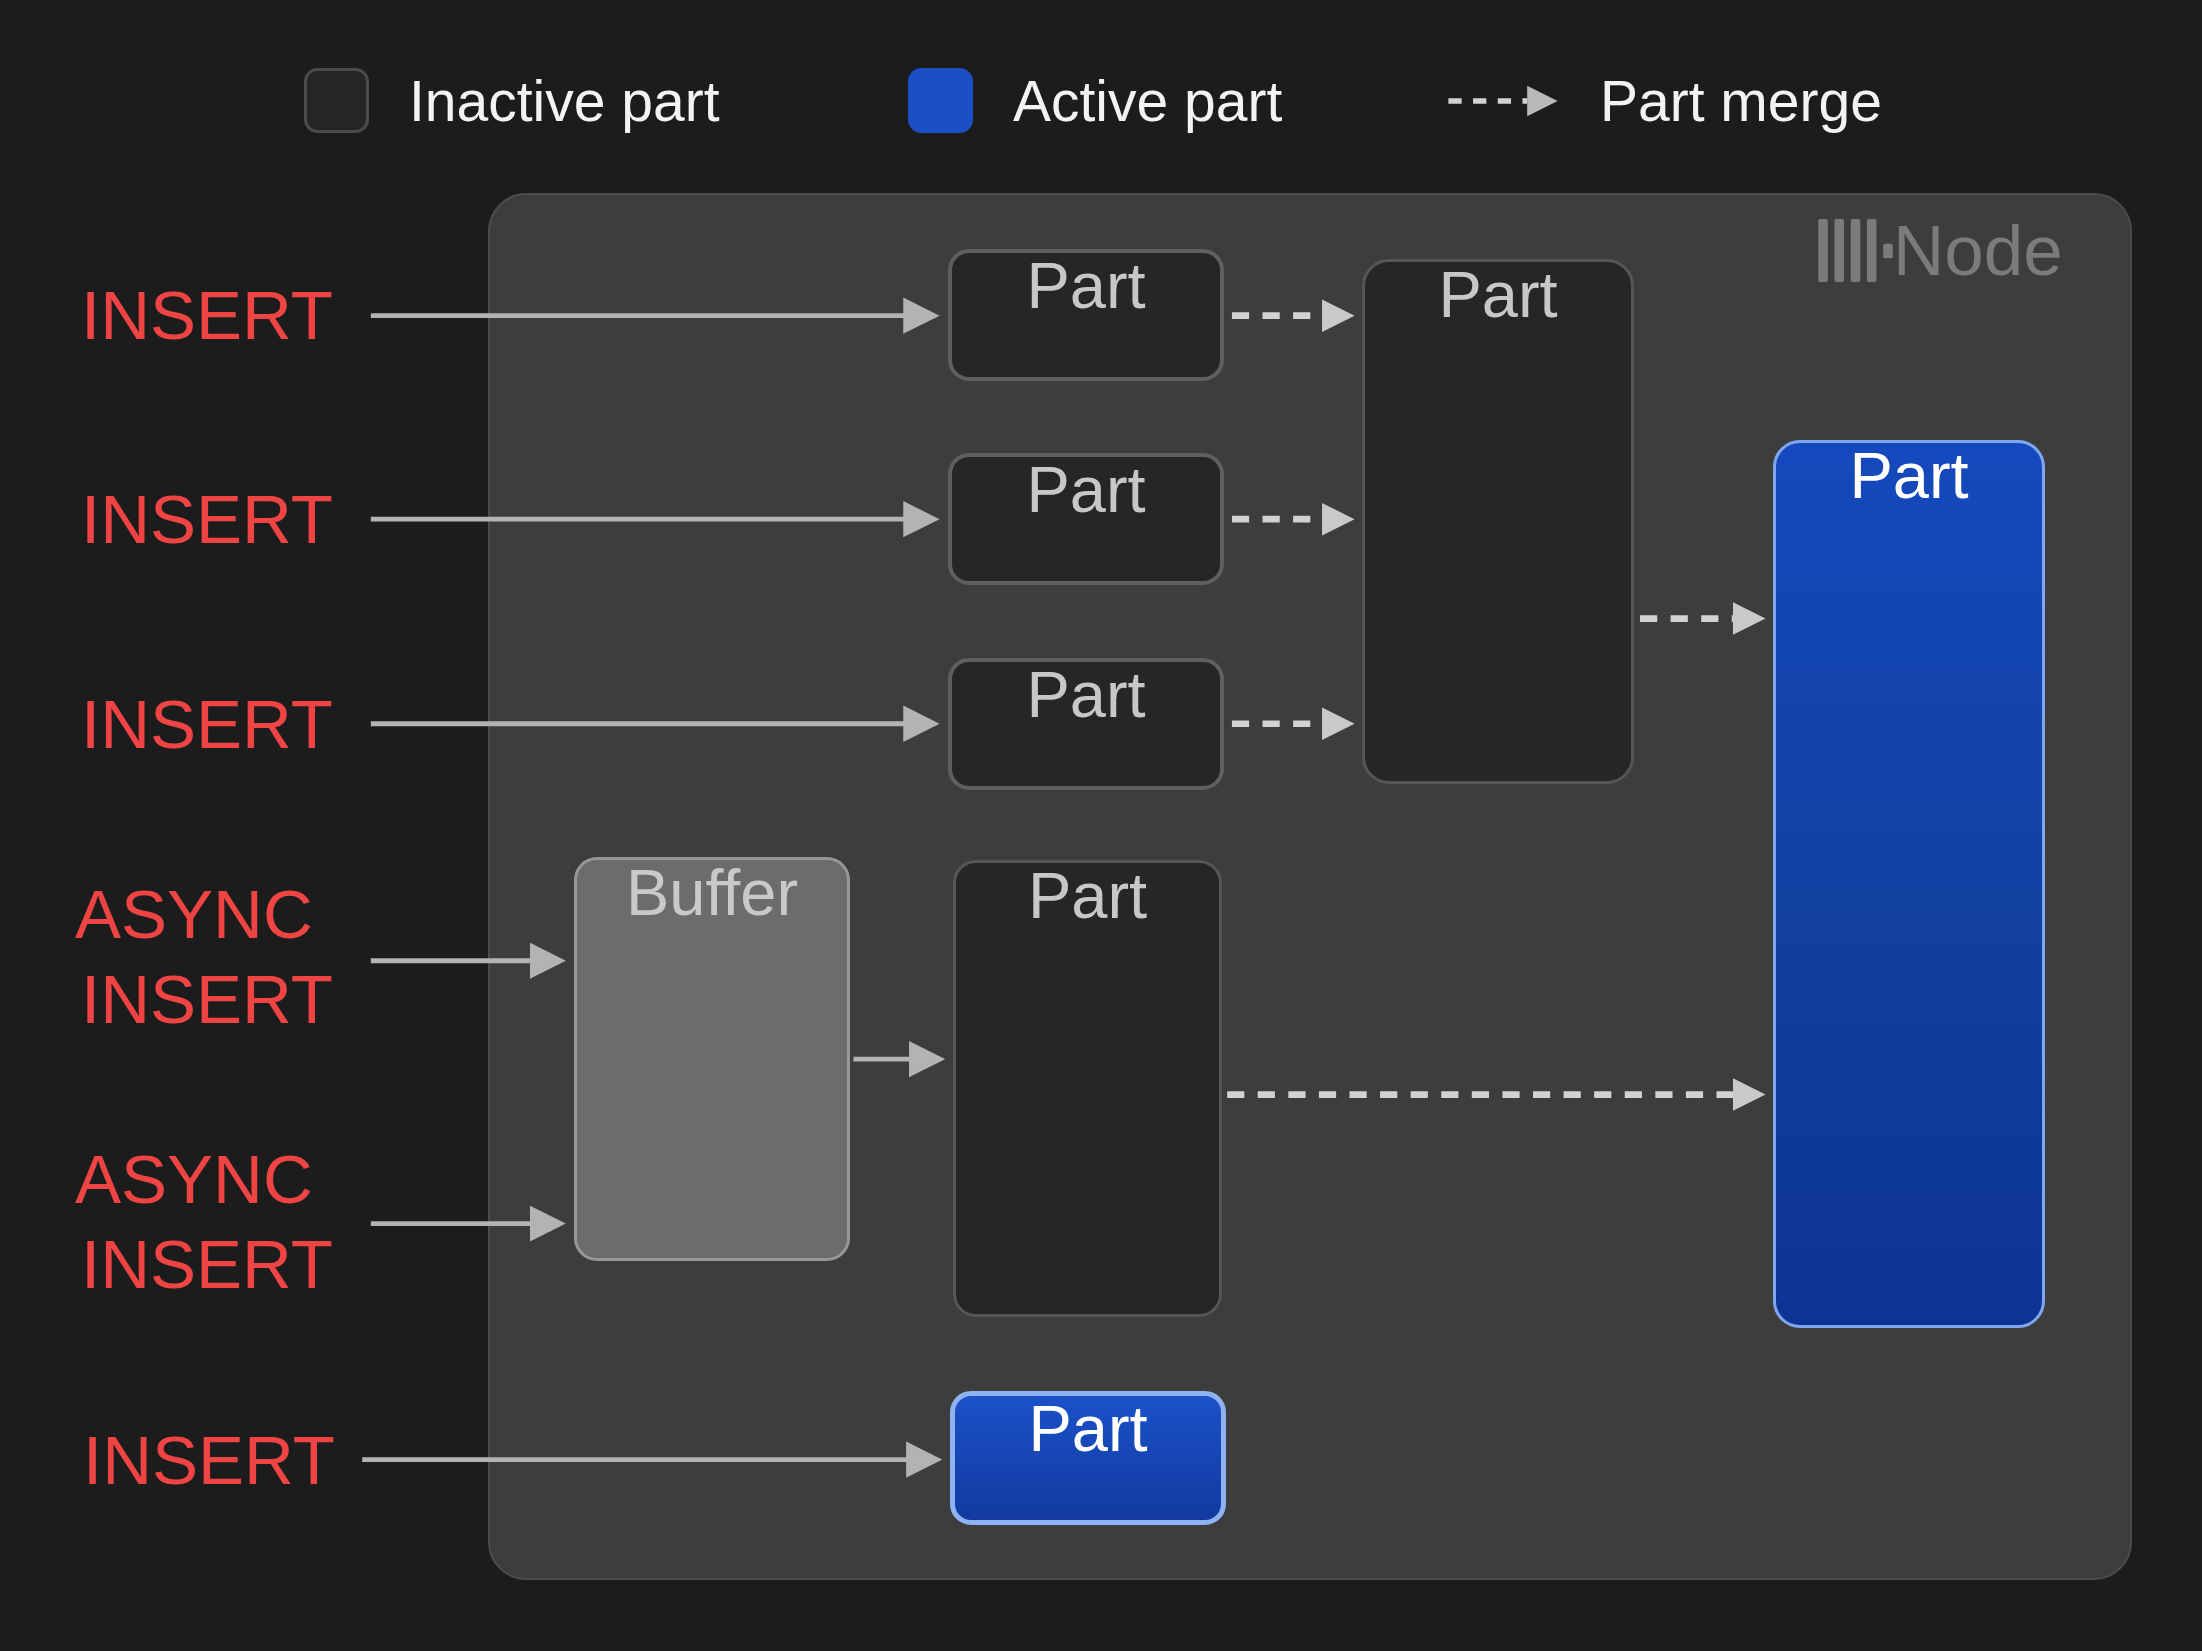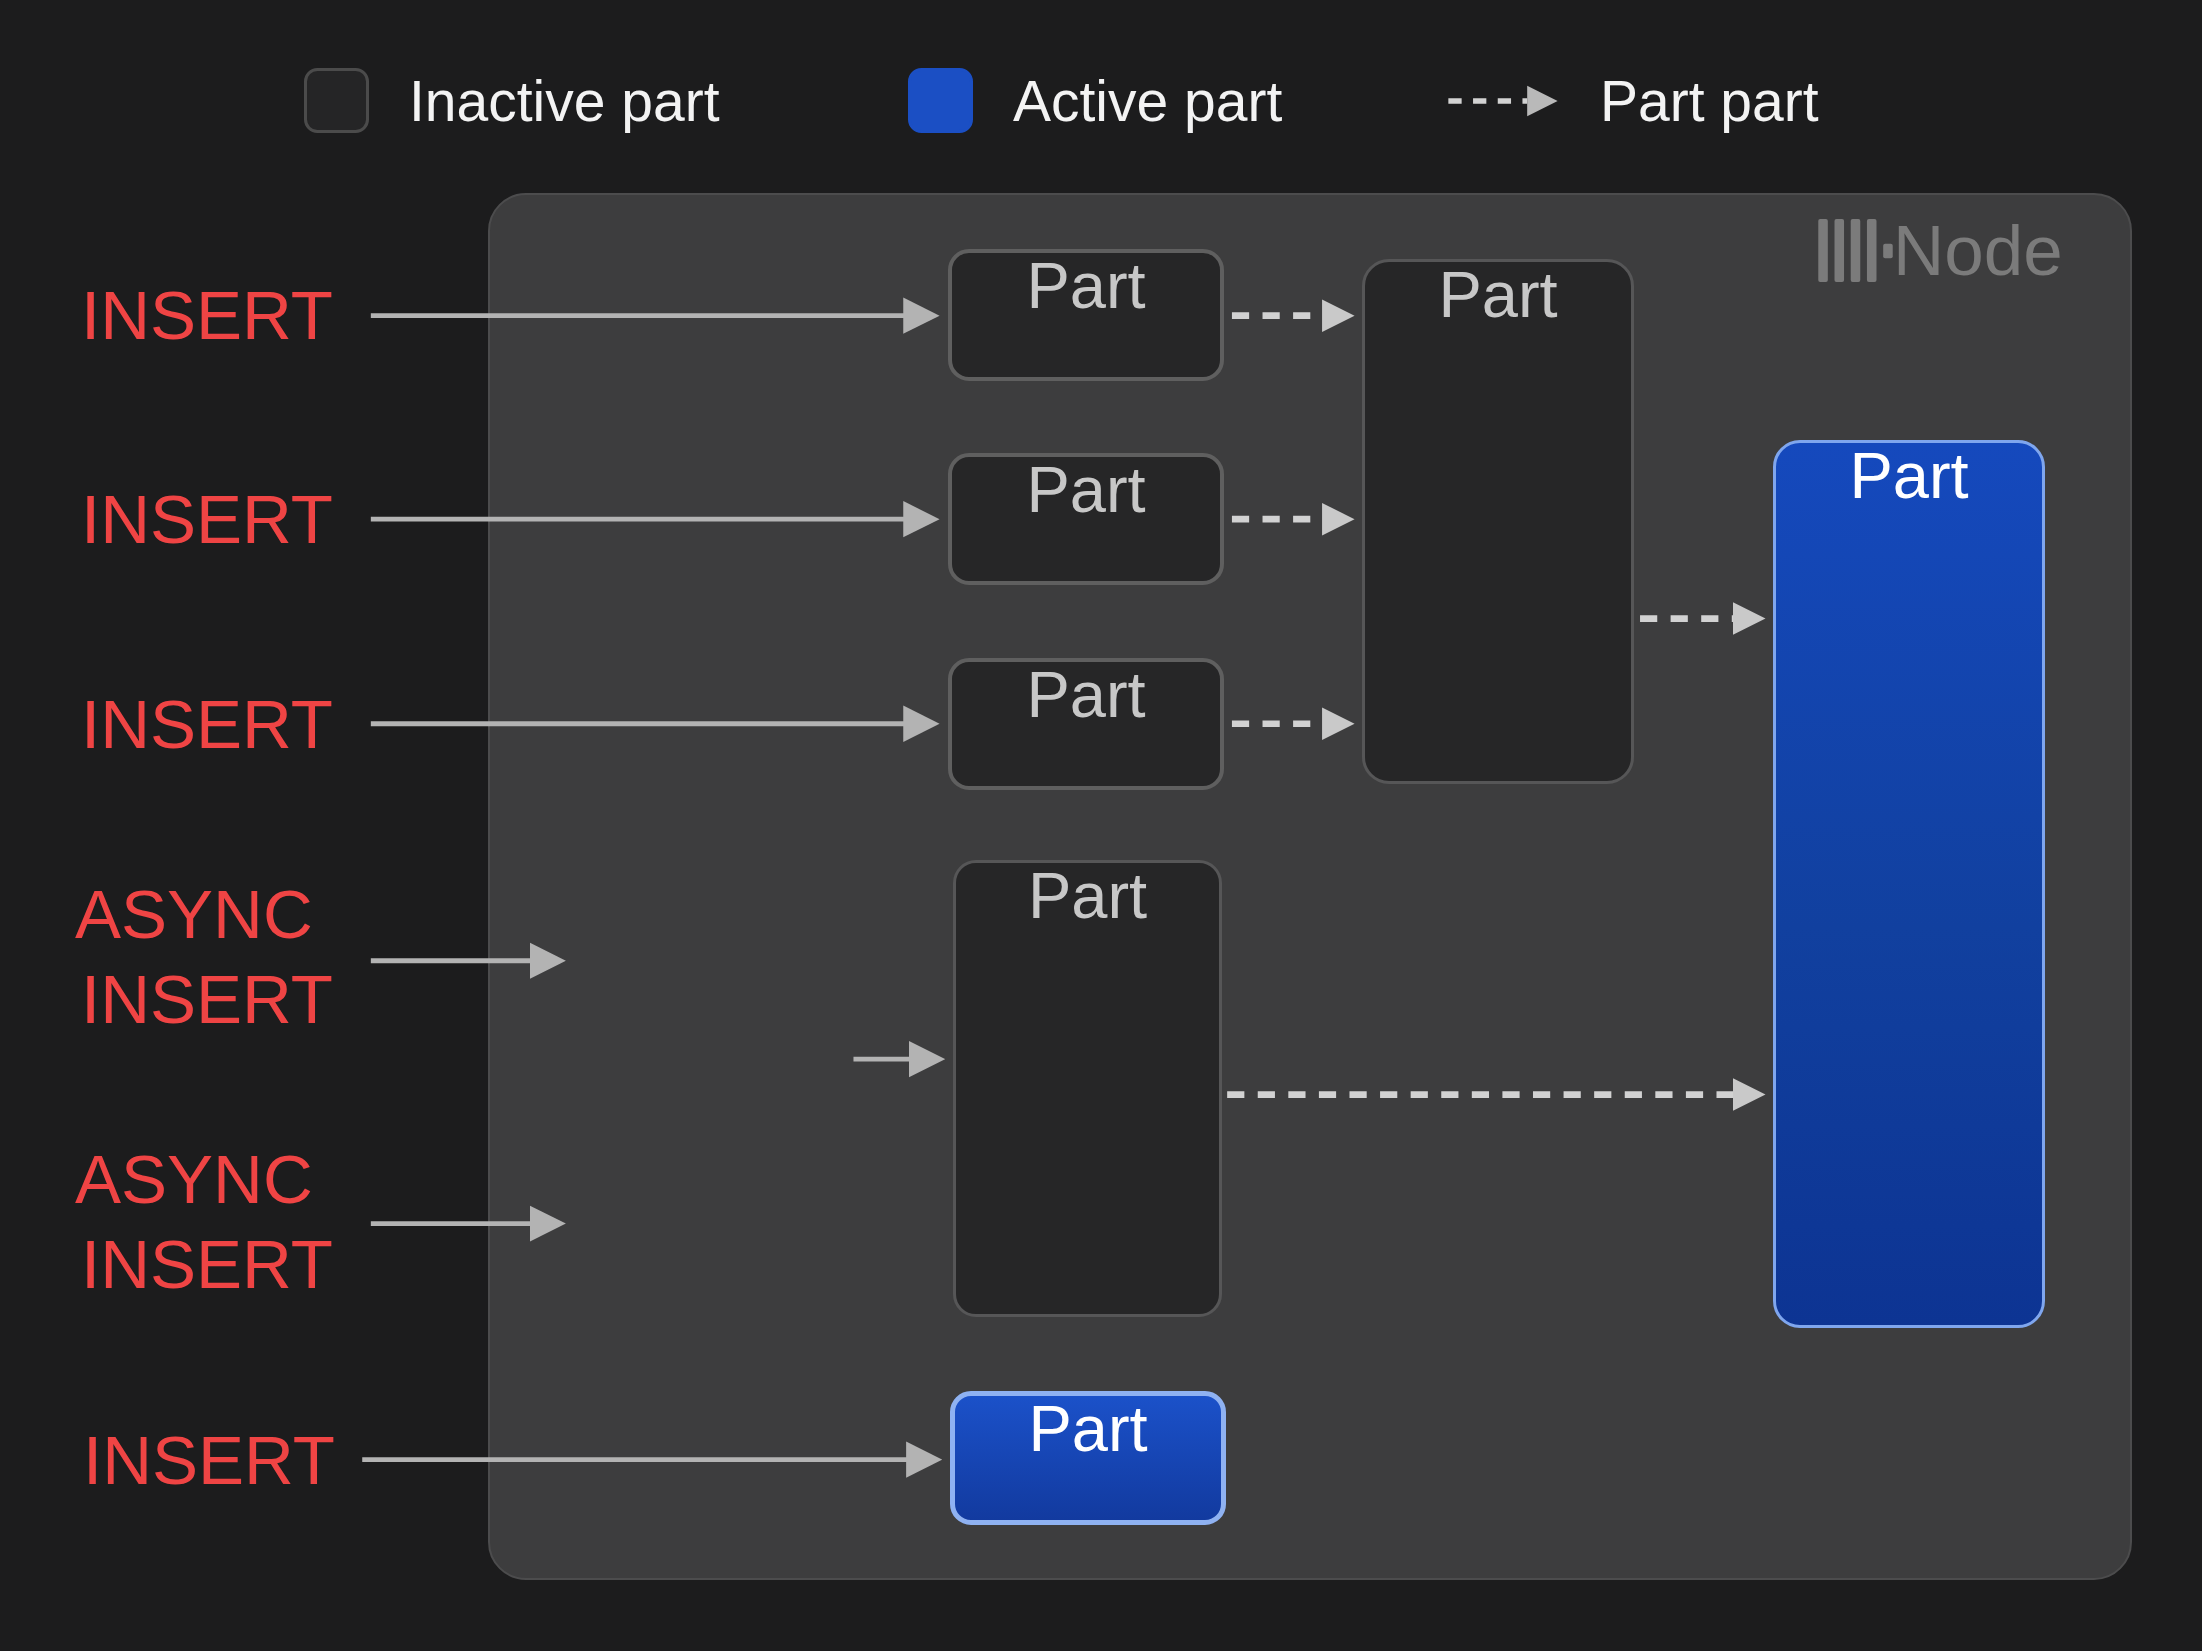--- a/index.html
+++ b/index.html
@@ -146,21 +146,21 @@
   <div class="legend-group" style="left:304px">
     <div class="legend-swatch inactive"></div>
     <div class="legend-label">Inactive part</div>
   </div>
 
   <div class="legend-group" style="left:1445px">
     <svg class="legend-arrow-icon" viewBox="0 0 120 40">
       <line x1="3" y1="20" x2="86" y2="20" stroke="#d2d2d2" stroke-width="6" stroke-dasharray="14 12"></line>
       <polygon points="86,4 118,20 86,36" fill="#b9b9b9"></polygon>
     </svg>
-    <div class="legend-label">Part part</div>
+    <div class="legend-label">Part merge</div>
   </div>
 
   <div class="node-box"></div>
 
   <div class="node-title-group">
     <svg width="75" height="63" viewBox="0 0 78 66">
       <rect x="0" y="0" width="10" height="66" rx="2" fill="#7b7b7b"></rect>
       <rect x="17" y="0" width="10" height="66" rx="2" fill="#7b7b7b"></rect>
       <rect x="34" y="0" width="10" height="66" rx="2" fill="#7b7b7b"></rect>
       <rect x="51" y="0" width="10" height="66" rx="2" fill="#7b7b7b"></rect>
@@ -190,20 +190,23 @@
   </div>
 
   <div class="part-box part-inactive" style="left:948px; top:658px; width:276px; height:132px">
     <span>Part</span>
   </div>
 
   <div class="part-box part-inactive-dim" style="left:1362px; top:259px; width:272px; height:525px">
     <span>Part</span>
   </div>
 
+  <div class="part-box buffer-box" style="left:574px; top:857px; width:276px; height:404px">
+    <span>Buffer</span>
+  </div>
 
   <div class="part-box part-inactive-dim" style="left:953px; top:860px; width:269px; height:457px; border-radius:23px">
     <span>Part</span>
   </div>
 
   <div class="part-box part-active-large" style="left:1773px; top:440px; width:272px; height:888px">
     <span>Part</span>
   </div>
 
   <div class="part-box part-active-small" style="left:950px; top:1391px; width:276px; height:134px">

